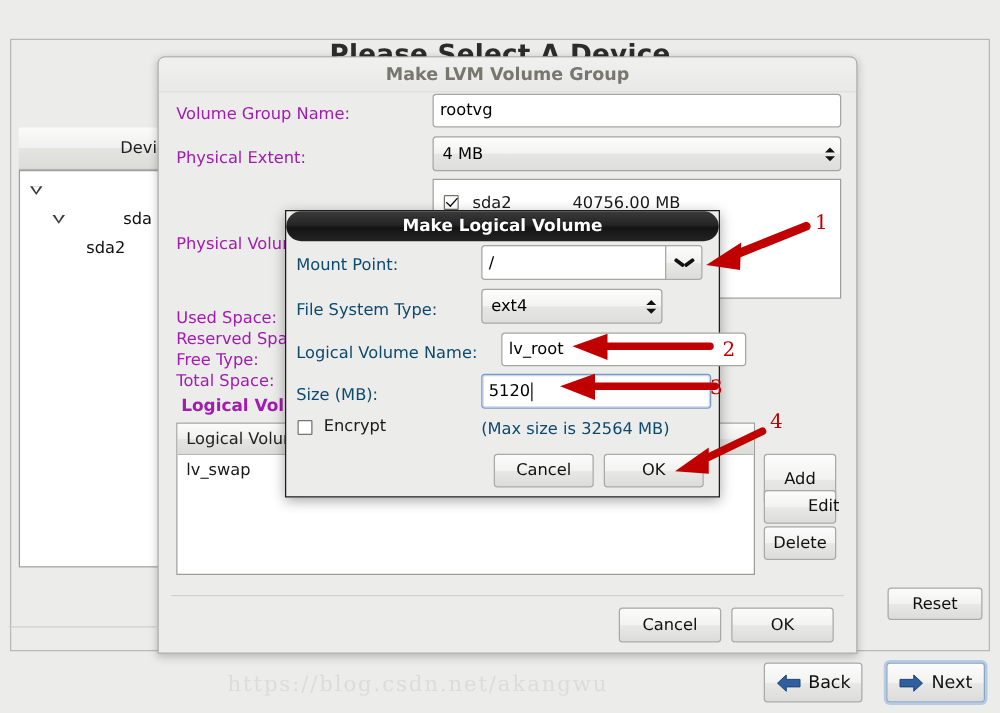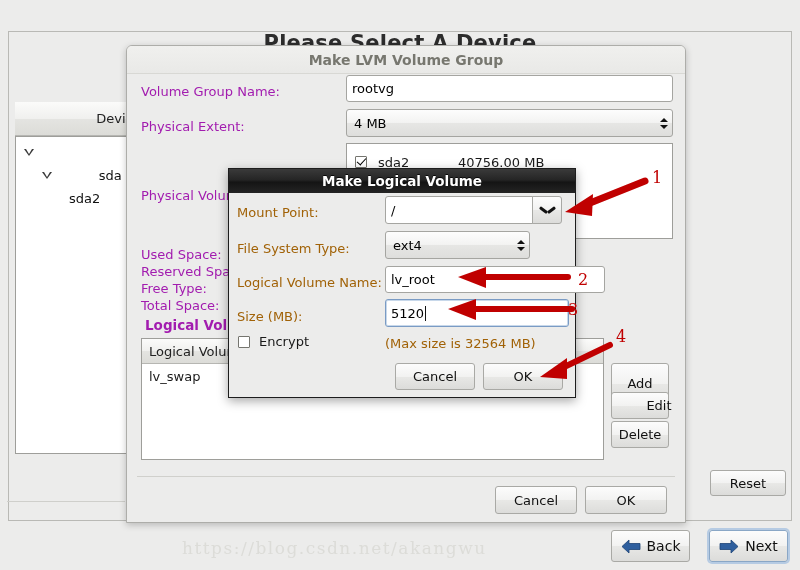--- a/index.html
+++ b/index.html
@@ -155,22 +155,23 @@
     border:1px solid #1d1d1d;
     box-sizing:border-box;
     box-shadow: 0 3px 10px rgba(0,0,0,0.35);
   }
   #lv-titlebar {
     height:24px;
     background: linear-gradient(180deg,#3a3a3a 0%,#252525 45%,#141414 55%,#242424 100%);
     display:flex; align-items:center; justify-content:center;
     font-size:13.5px; font-weight:bold; color:#ffffff;
     text-shadow: 0 -1px 0 rgba(0,0,0,0.8);
-  }
-  .lv-label { position:absolute; font-size:13px; color:#a16207; white-space:nowrap; }
+    border-radius: 12px;
+  }
+  .lv-label { position:absolute; font-size:13px; color:#0c4a6e; white-space:nowrap; }
   .spin { display:flex; flex-direction:column; align-items:center; justify-content:center; gap:3px; }
   .spin .up { width:0;height:0;border-left:4px solid transparent;border-right:4px solid transparent;border-bottom:4.5px solid #111; }
   .spin .dn { width:0;height:0;border-left:4px solid transparent;border-right:4px solid transparent;border-top:4.5px solid #111; }
 
   .chev {
     width:15px;height:9px; position:relative;
   }
   .chev::before, .chev::after{
     content:""; position:absolute; top:0; width:9px; height:2.6px; background:#111; border-radius:1px;
   }
@@ -325,21 +326,21 @@
     <div class="lv-label" style="left:8px; top:72px;">File System Type:</div>
     <div class="combo" style="position:absolute; left:156px; top:62px; width:145px; height:28px;">
       <span>ext4</span>
       <span class="spin">
         <span class="up"></span>
           <span class="dn"></span>
       </span>
     </div>
 
     <div class="lv-label" style="left:8px; top:106px;">Logical Volume Name:</div>
-    <div class="txtfield" style="position:absolute; left:156px; top:97px; width:220px; height:27px;">
+    <div class="txtfield" style="position:absolute; left:172px; top:97px; width:196px; height:27px;">
       <span>lv_root</span>
     </div>
 
     <div class="lv-label" style="left:8px; top:140px;">Size (MB):</div>
     <div class="txtfield focused" style="position:absolute; left:156px; top:130px; width:184px; height:28px;">
       <span>5120</span>
         <span class="caretbar"></span>
     </div>
 
     <div style="position:absolute; left:9px; top:165px; display:flex; align-items:center;">

